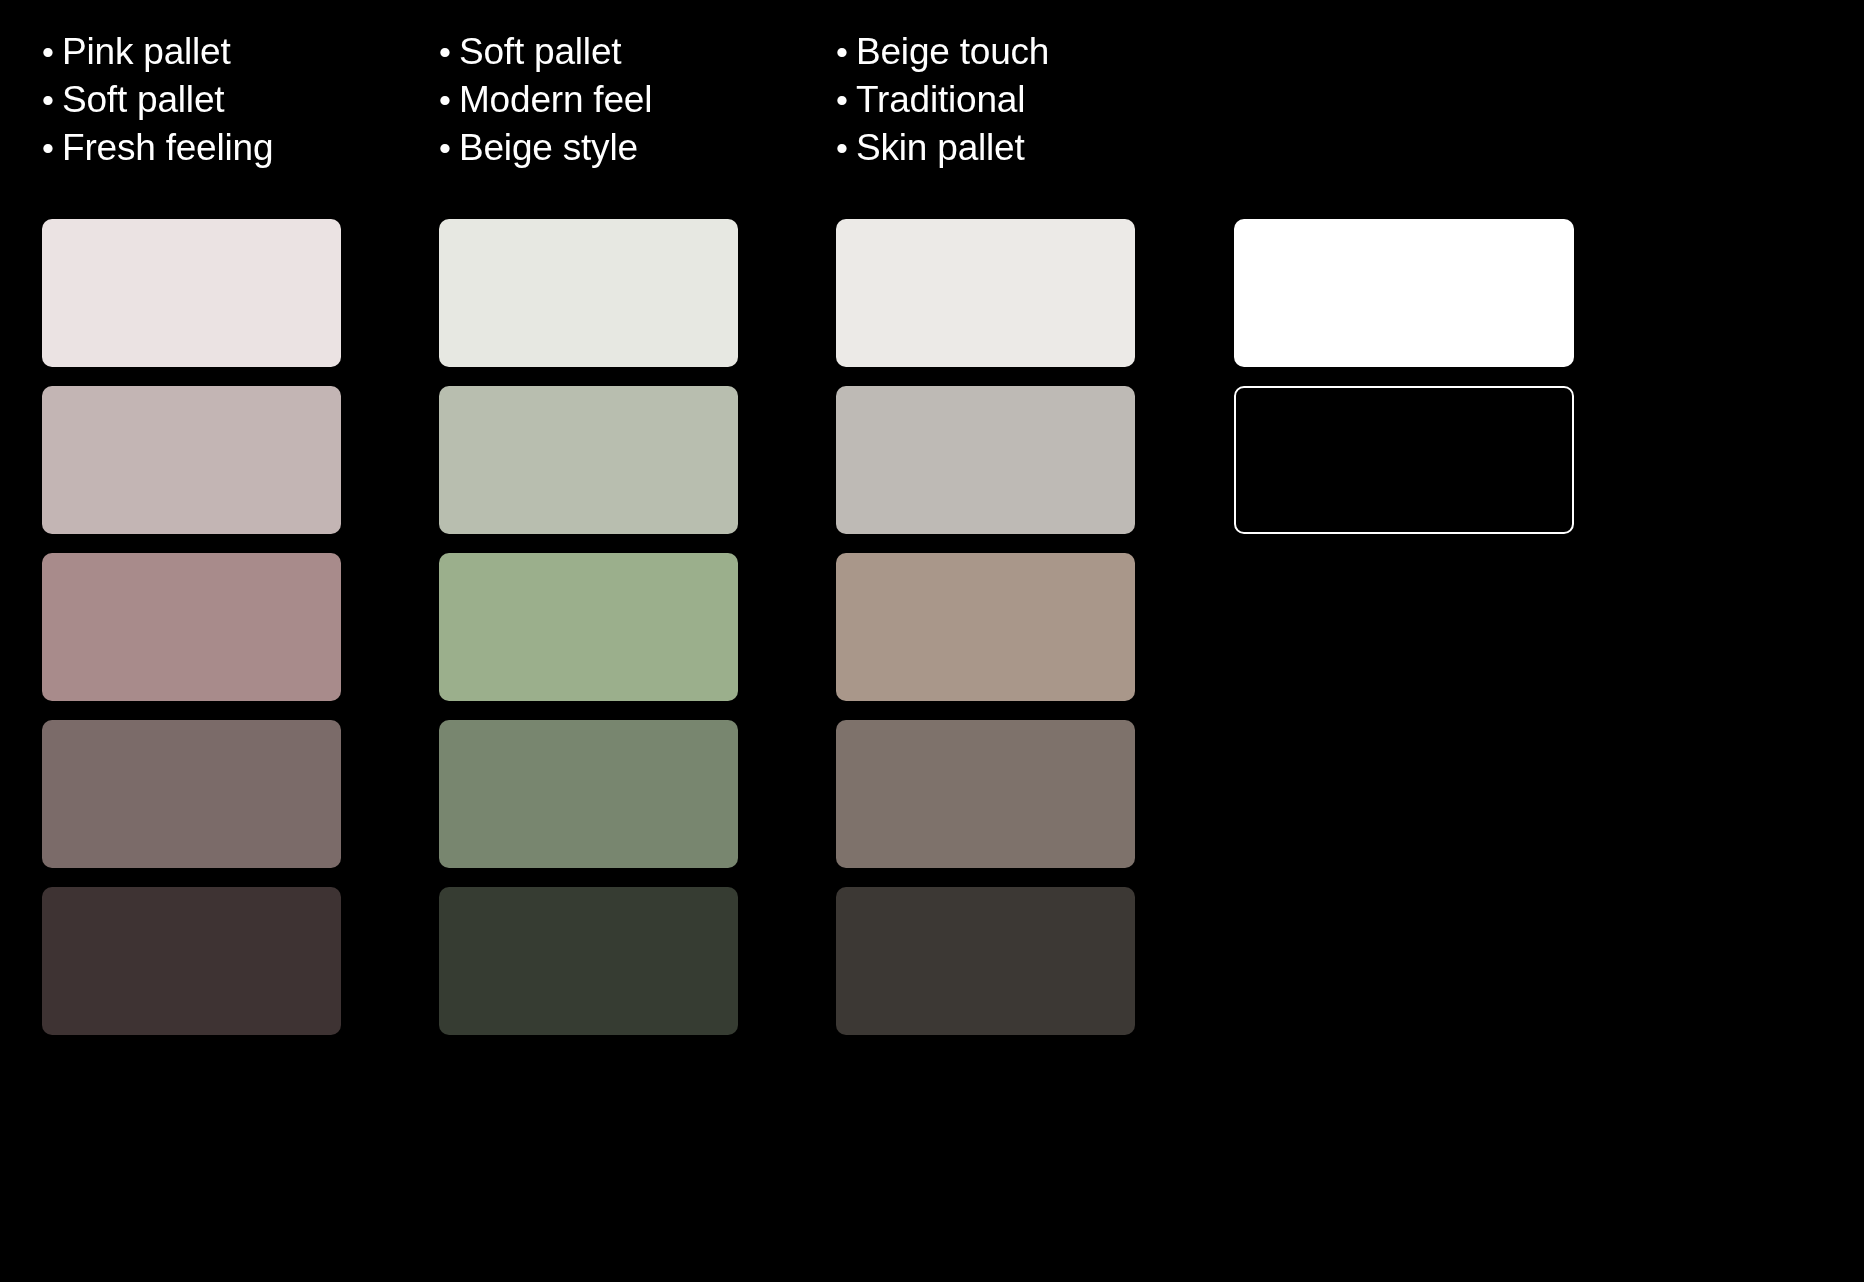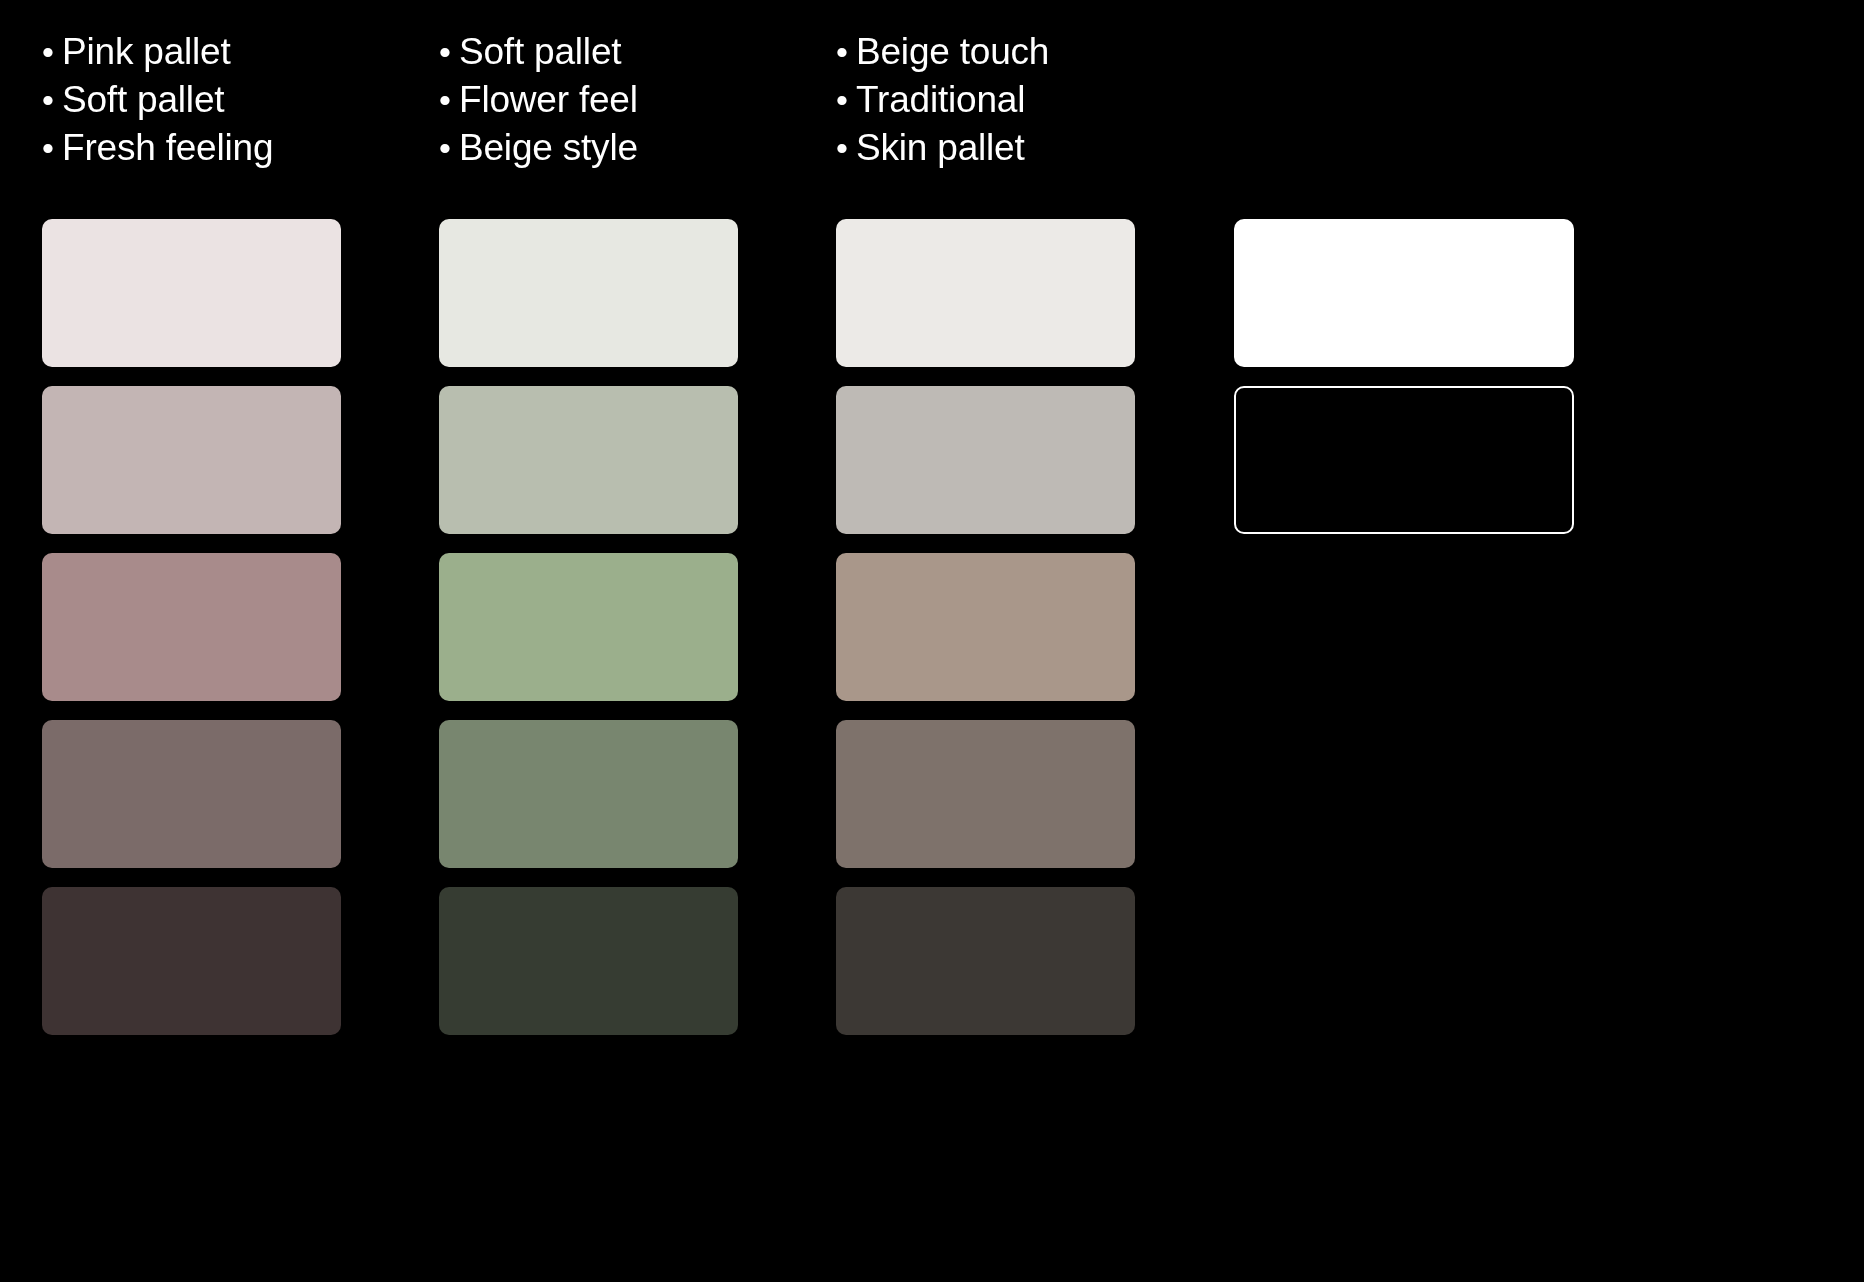--- a/index.html
+++ b/index.html
@@ -113,21 +113,21 @@
   </div>
 
   <div class="palette-column" style="left:439px;">
     <ul class="descriptor-list">
       <li class="descriptor-item">
         <span class="bullet-dot">•</span>
         <span class="descriptor-text">Soft pallet</span>
       </li>
       <li class="descriptor-item">
         <span class="bullet-dot">•</span>
-        <span class="descriptor-text">Flower feel</span>
+        <span class="descriptor-text">Modern feel</span>
       </li>
       <li class="descriptor-item">
         <span class="bullet-dot">•</span>
         <span class="descriptor-text">Beige style</span>
       </li>
     </ul>
     <div class="swatch-stack">
       <div class="swatch" style="background-color: rgb(231, 232, 226);"></div>
       <div class="swatch" style="background-color: rgb(184, 190, 175);"></div>
       <div class="swatch" style="background-color: rgb(155, 175, 140);"></div>

